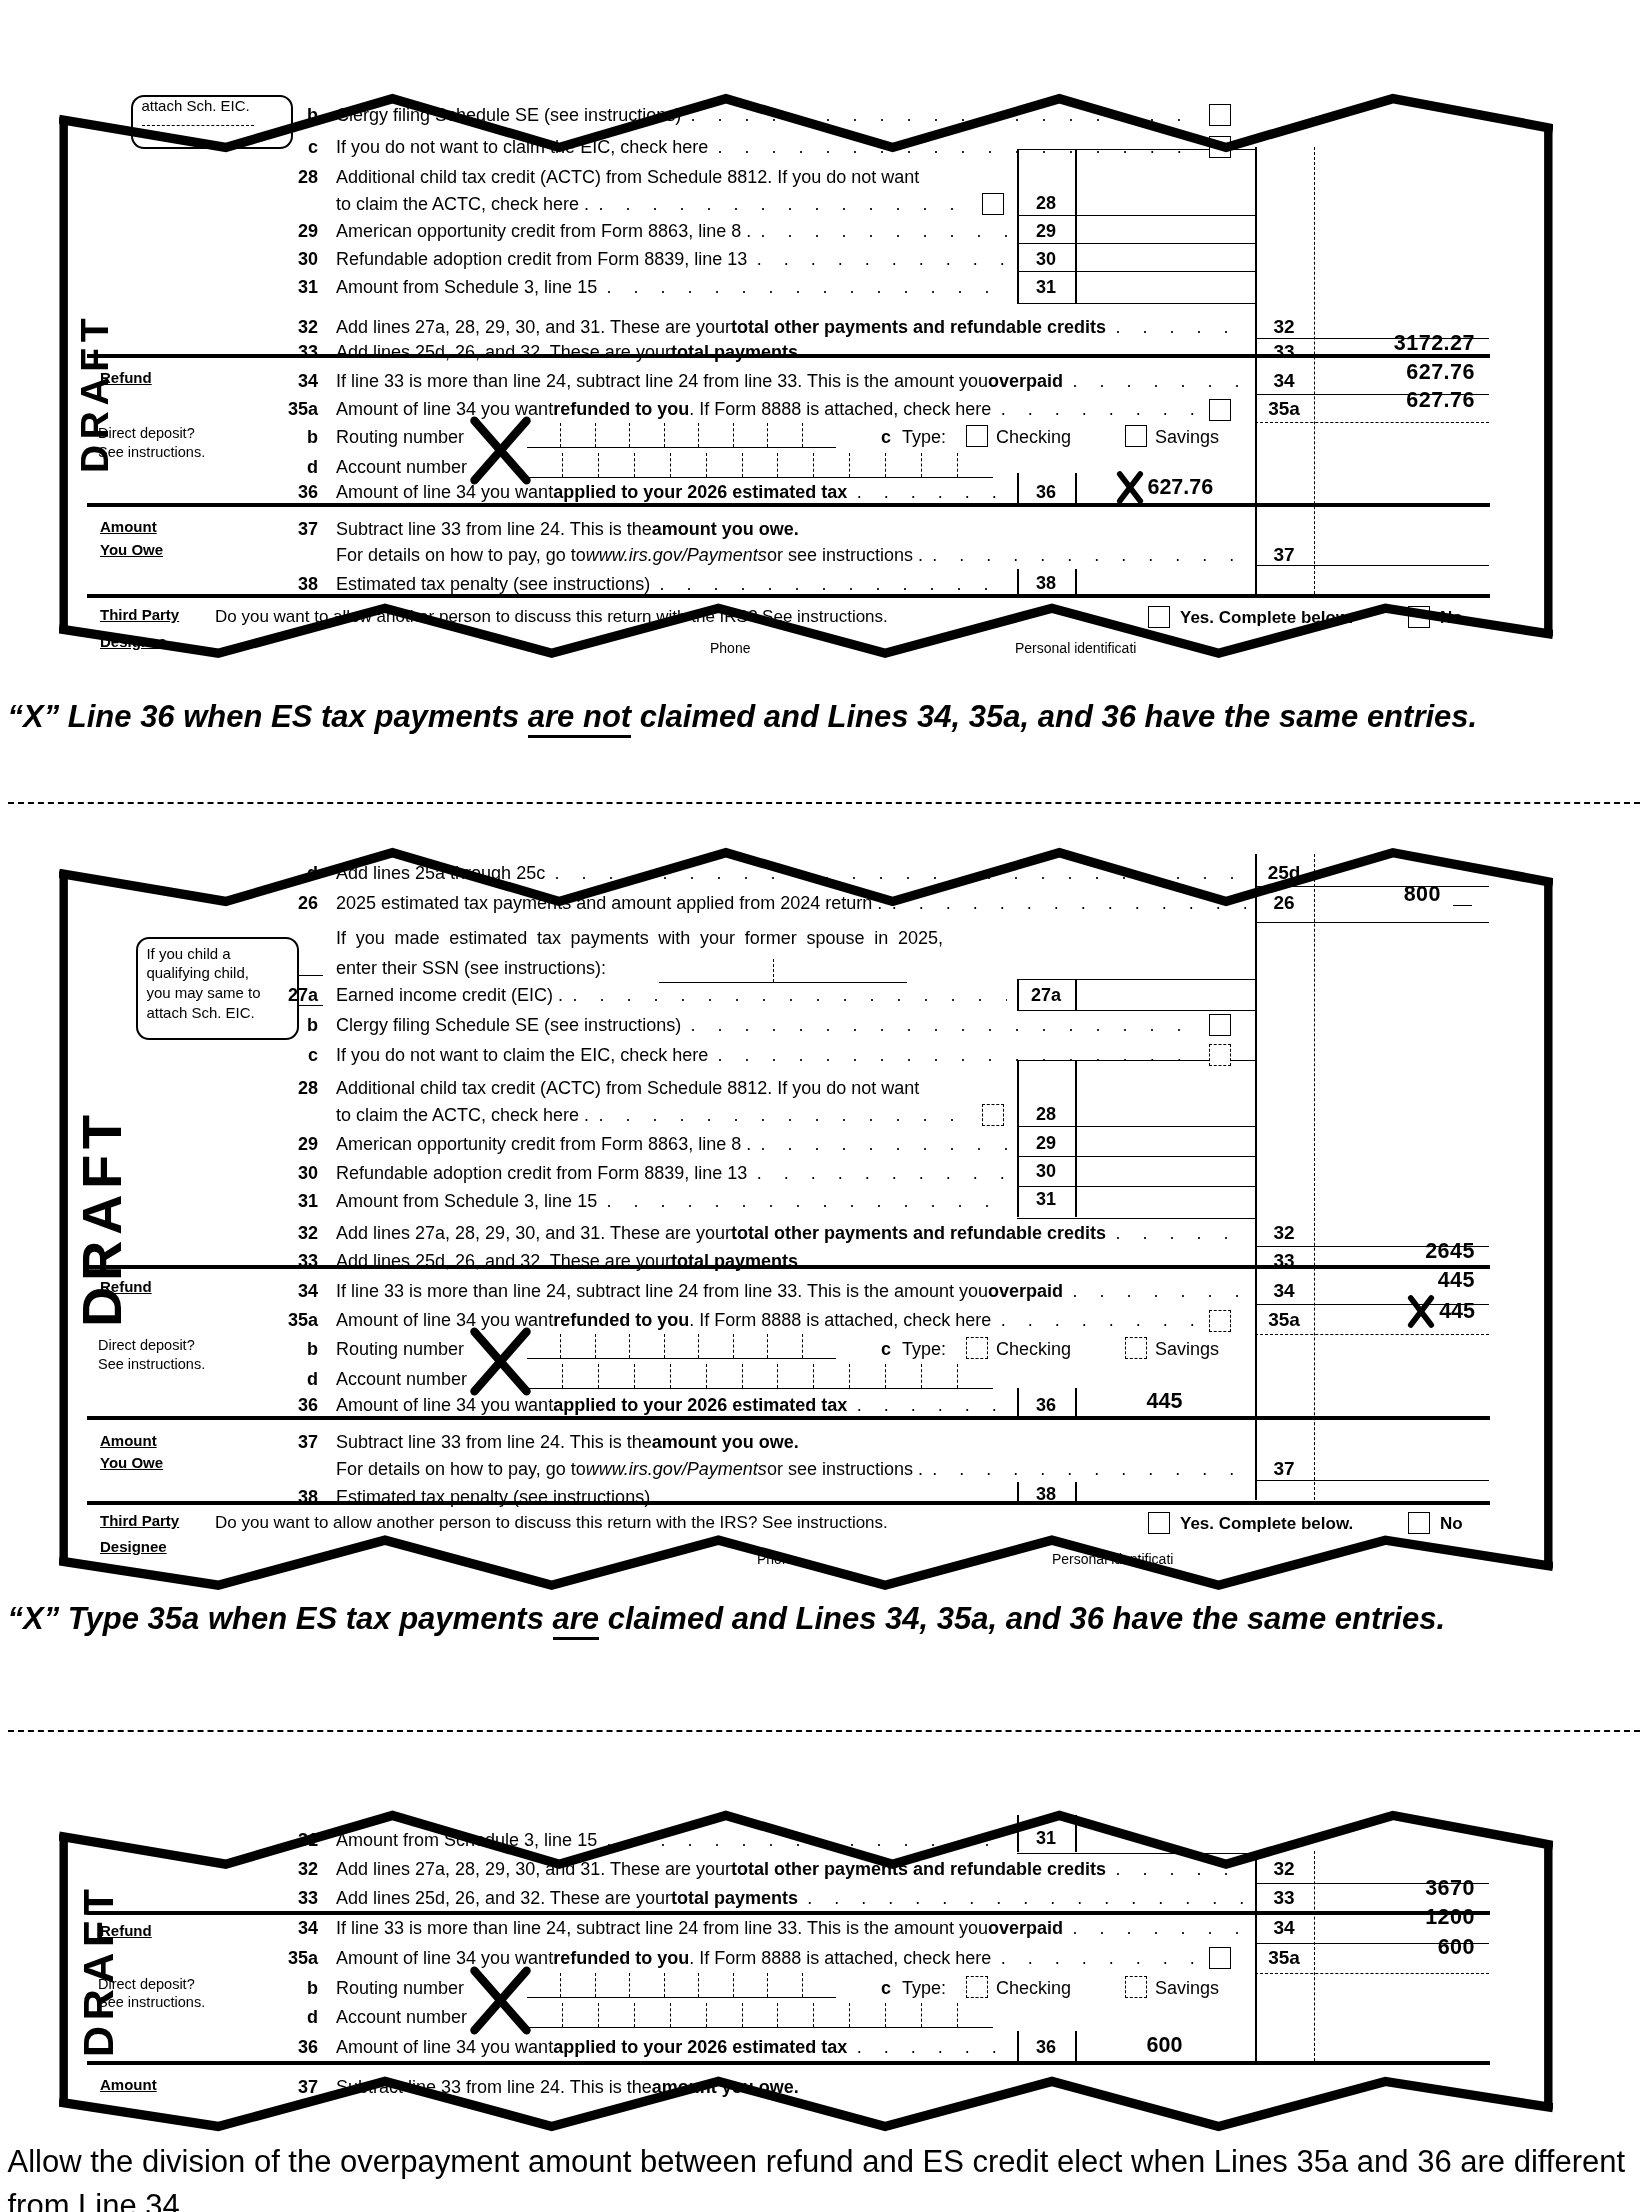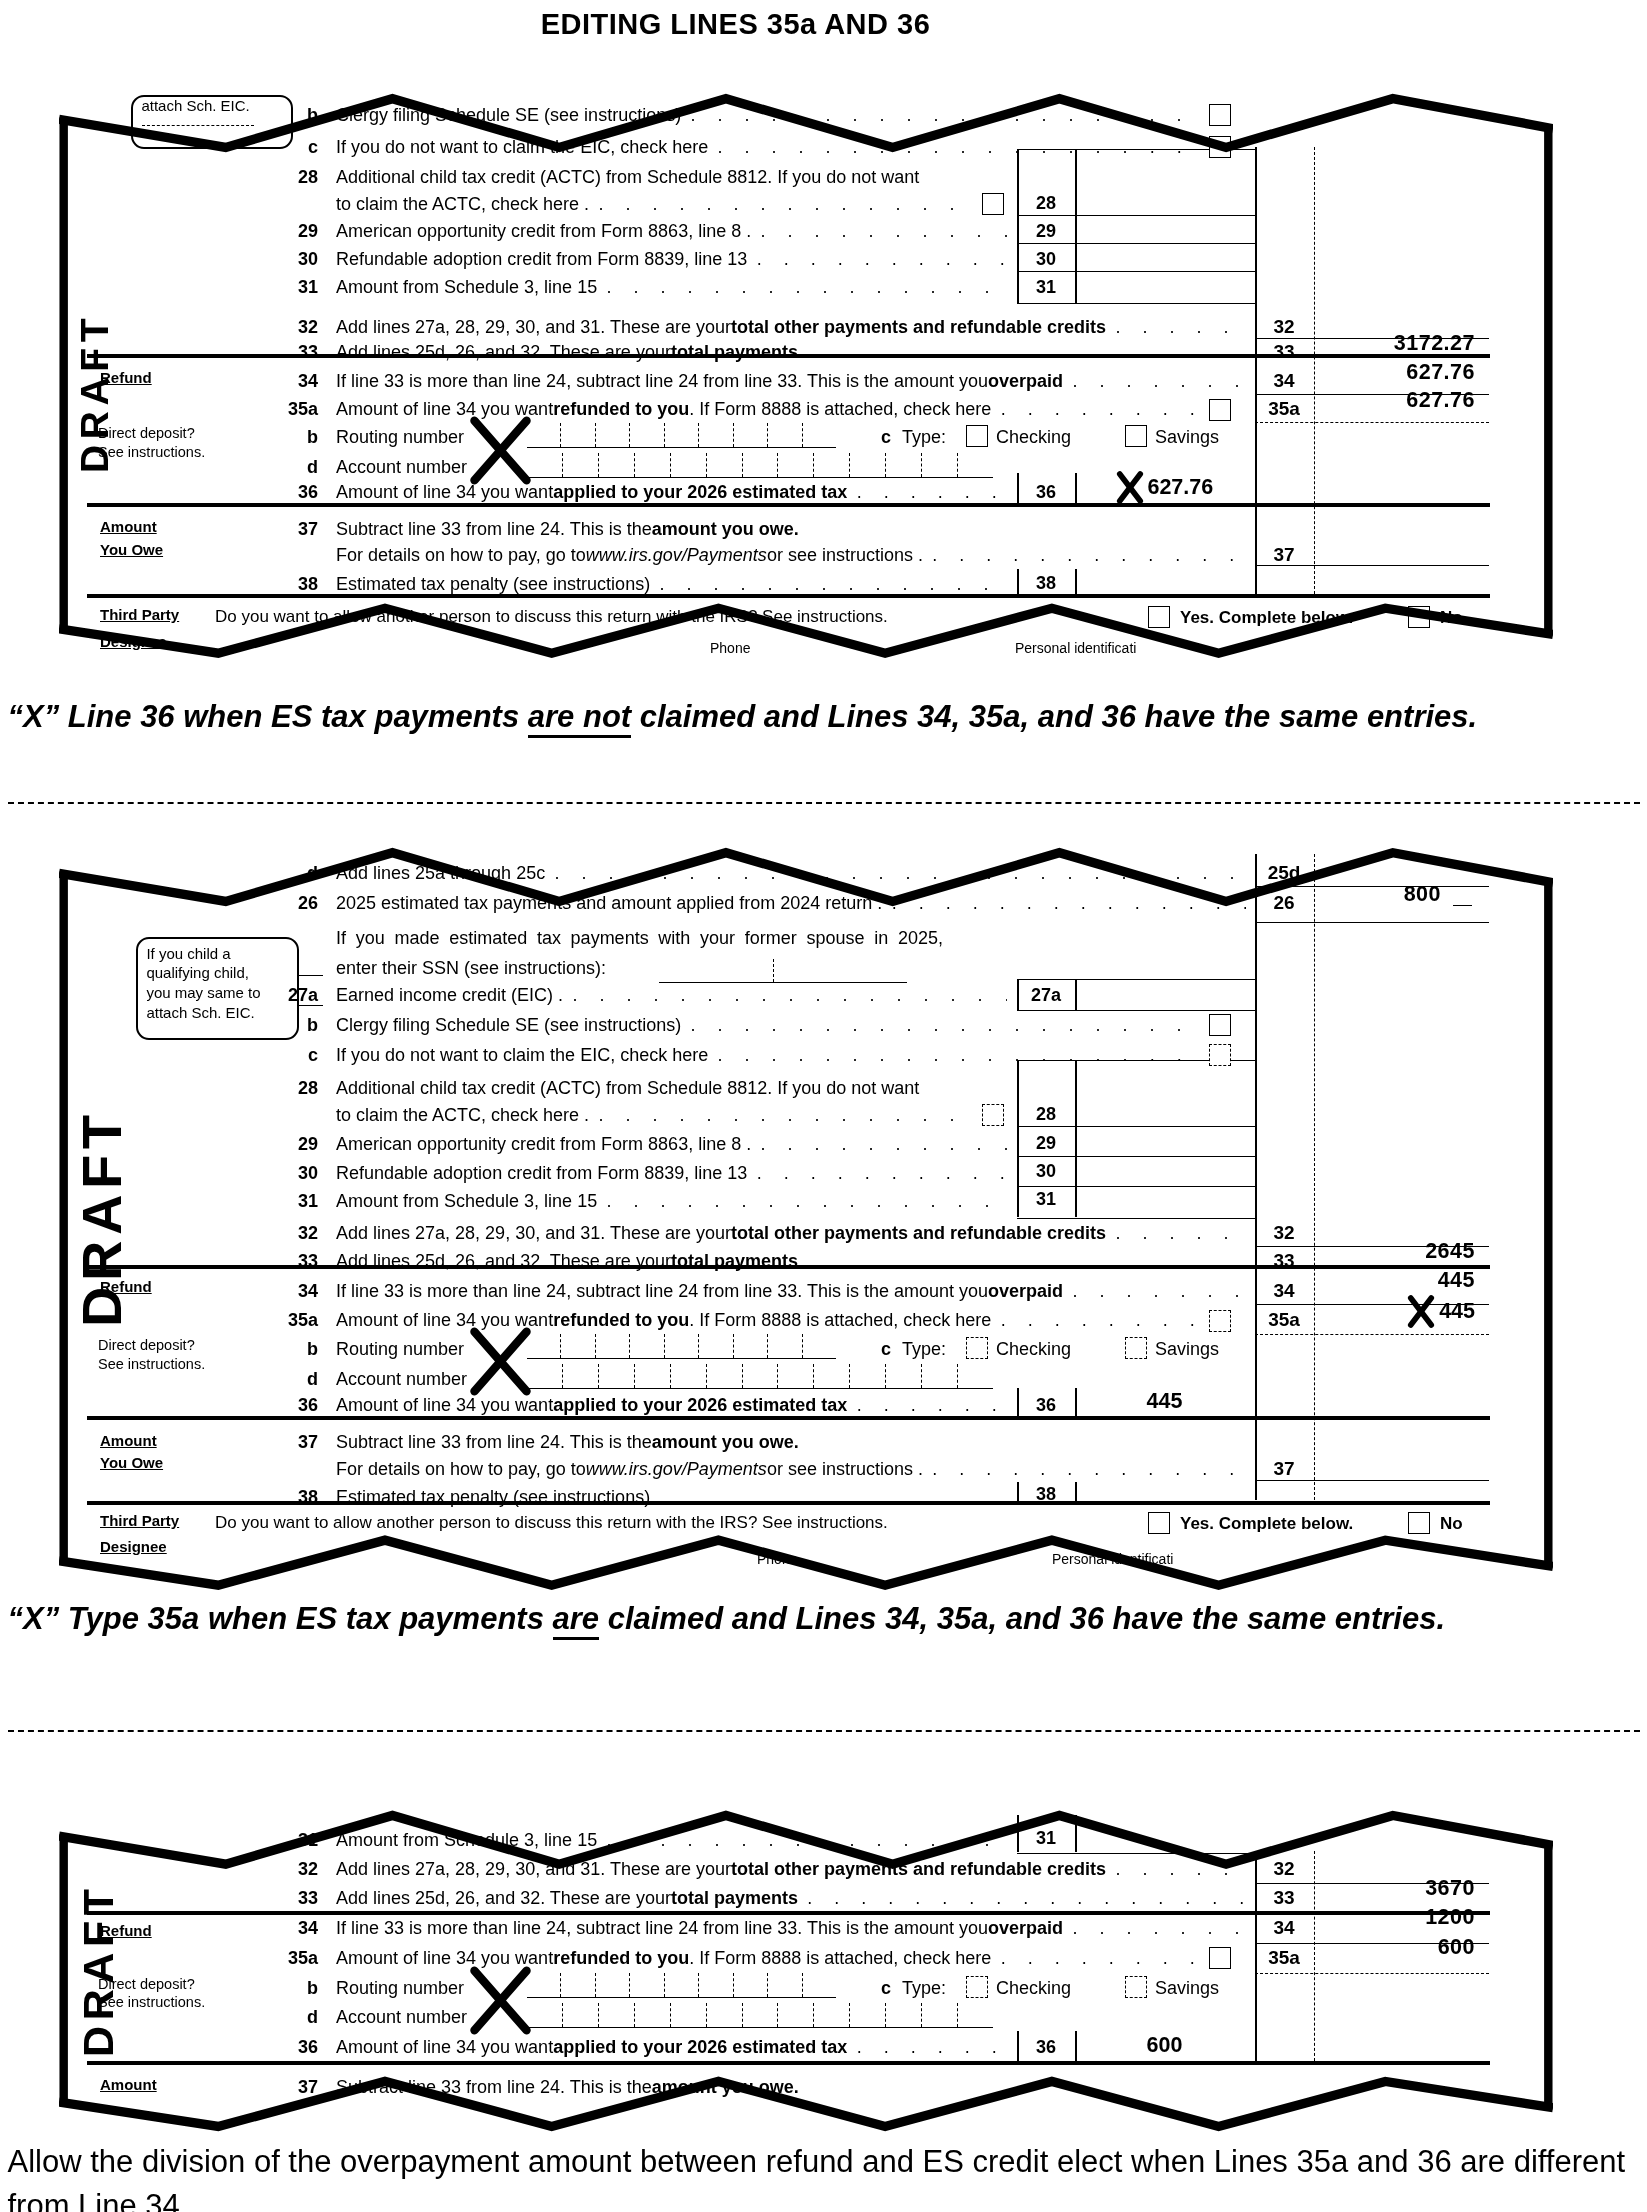--- a/index.html
+++ b/index.html
@@ -52,21 +52,20 @@
   .cap u{text-decoration:none;border-bottom:3.7px solid #000;padding-bottom:0.9px;}
   .cap.plain{font-weight:normal;font-style:normal;line-height:44px;}
   .divider{position:absolute;left:7.5px;width:1632px;border-top:2.8px dashed #000;z-index:2;}
   .rem{position:absolute;font-size:14px;z-index:2;white-space:nowrap;}
 </style>
 </head>
 <body>
 
 <div class="page">
 
-  <div class="title">EDITING LINES 35a AND 36</div>
 
   <div class="f" style="top:89px;height:572px;">
     <div class="draft" style="left:7.5px;top:187px;height:234px;width:56px;font-size:39px;">DRAFT</div>
 
     <div class="bubble" style="left:72px;top:5.6px;width:141px;height:41px;border-style:solid;">
       <div style="margin-top:-5.6px;">attach Sch. EIC.</div>
       <div class="hl dash" style="left:9.4px;top:28px;width:112px;position:absolute;"></div>
     </div>
 
     <div class="vl" style="left:1196px;top:58px;height:447px;"></div>

